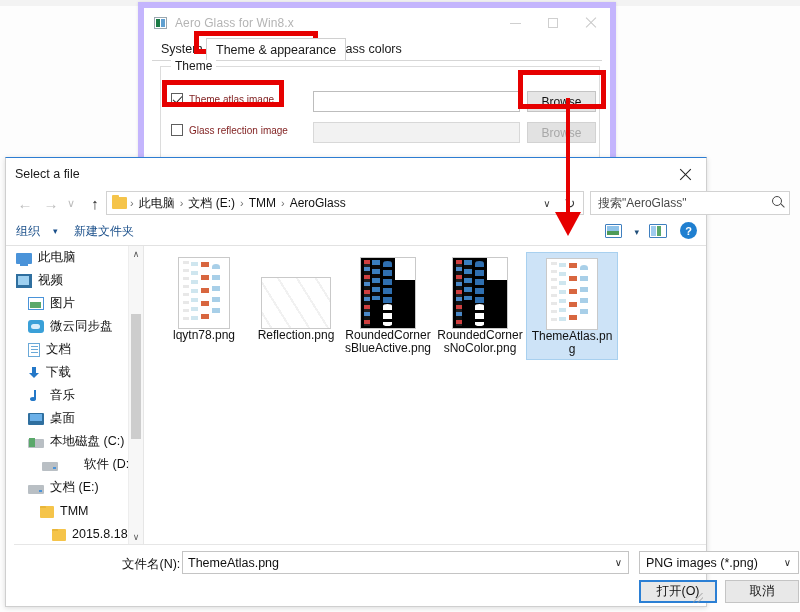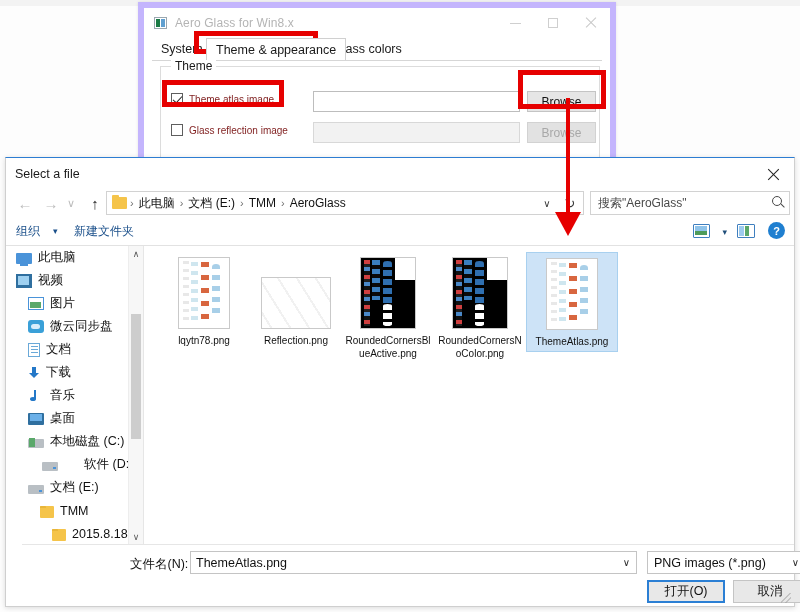--- a/index.html
+++ b/index.html
@@ -90,21 +90,21 @@
   .slider-track {
     position: absolute; left: 152px; top: 154px; width: 300px; height: 4px; background: #d6d6d6;
   }
   .slider-thumb {
     position: absolute; left: 150px; top: 145px; width: 9px; height: 17px;
     background: #2f8ee0; border-radius: 1px 1px 3px 3px;
   }
 
   
   .dlg {
-    position: absolute; left: 5px; top: 157px; width: 790px; height: 450px;
+    position: absolute; left: 5px; top: 157px; width: 702px; height: 450px;
     background: #ffffff; border: 1px solid #cfcfcf; border-top: 1px solid #2d7dd2;
     box-shadow: 0 1px 5px rgba(0,0,0,0.14);
   }
   .dlg-title {
     position: absolute; left: 9px; top: 9px; font-size: 12.5px; color: #1a1a1a;
   }
   .dlg-close {
     position: absolute; right: 4px; top: 4px; width: 34px; height: 24px;
     display: flex; align-items: center; justify-content: center;
   }
@@ -244,26 +244,26 @@
     position: absolute; left: 138px; top: 88px; right: 0; bottom: 62px;
     background: #ffffff; padding: 6px 0 0 14px;
   }
   .fileitem {
     position: absolute; width: 92px; text-align: center; padding: 4px 2px 3px;
   }
   .fileitem.sel { background: #cde3f7; border: 1px solid #a8d0ef; }
   .thumb-wrap { height: 73px; display: flex; align-items: flex-end; justify-content: center; }
   .thumb { background: #ffffff; border: 1px solid #c9c9c9; position: relative; overflow: hidden; }
   .fname {
-    font-size: 10px; color: #111; line-height: 13px; margin-top: 5px; word-break: break-all;
+    font-size: 12px; color: #111; line-height: 13px; word-break: break-all;
   }
 
   
   .bottombar {
-    position: absolute; left: 16px; right: 0; bottom: 0; height: 62px;
+    position: absolute; left: 8px; right: 0; bottom: 0; height: 62px;
     background: #ffffff; border-top: 1px solid #e6e6e6; padding-left: 40px;
   }
   .fn-label { position: absolute; left: 108px; top: 11px; font-size: 12.5px; color: #111; }
   .fn-input {
     position: absolute; left: 168px; top: 6px; width: 447px; height: 23px;
     border: 1px solid #c4c4c4; background: #fff; display: flex; align-items: center;
   }
   .fn-input .val { font-size: 12.5px; color: #111; margin-left: 5px; }
   .fn-input .cv { position: absolute; right: 6px; font-size: 10px; color: #2b2b2b; }
   .type-sel {

